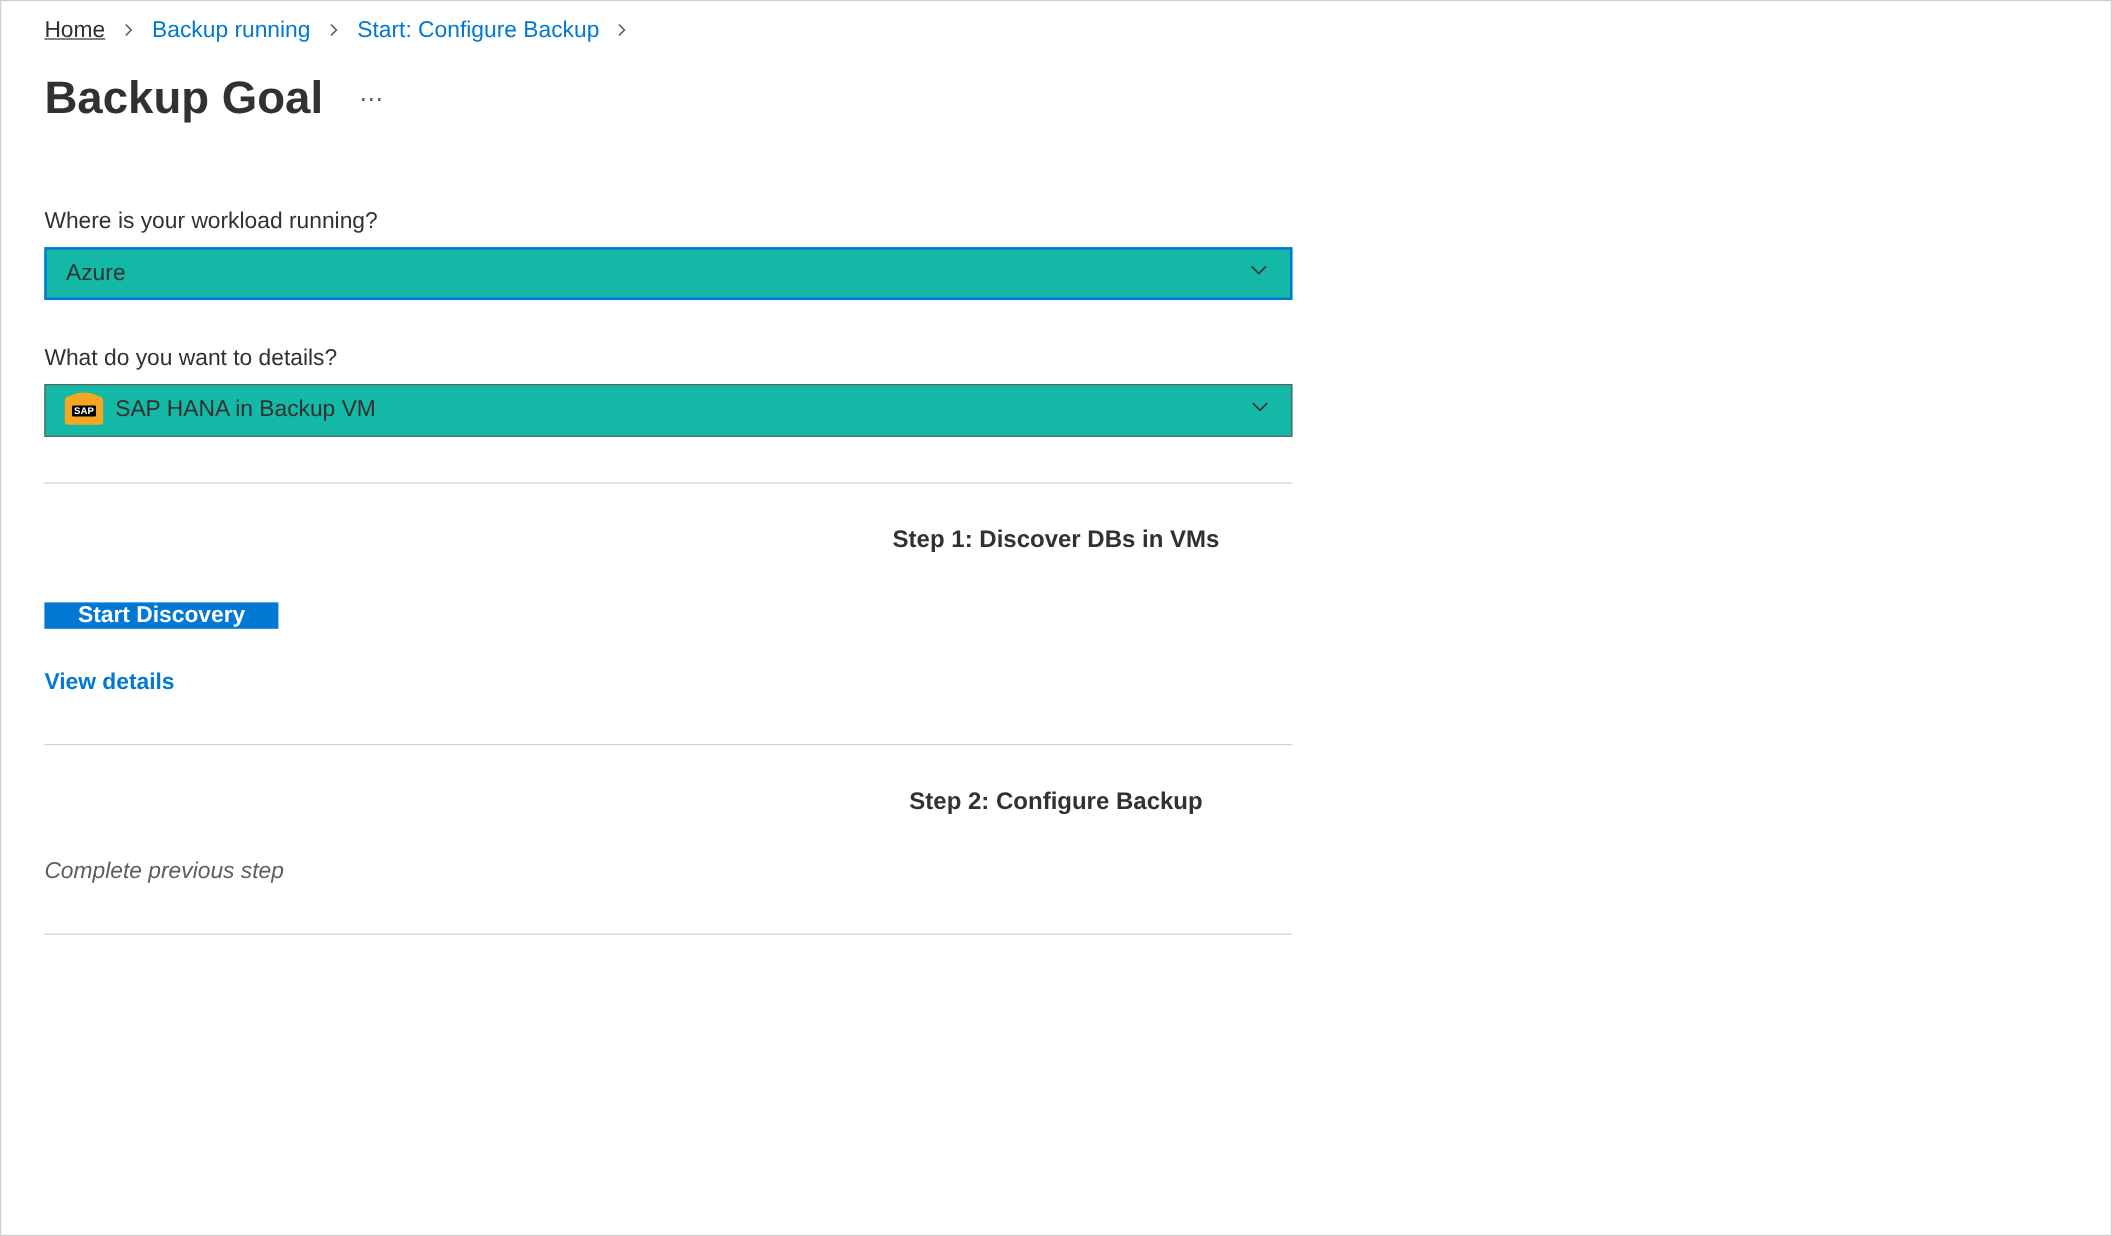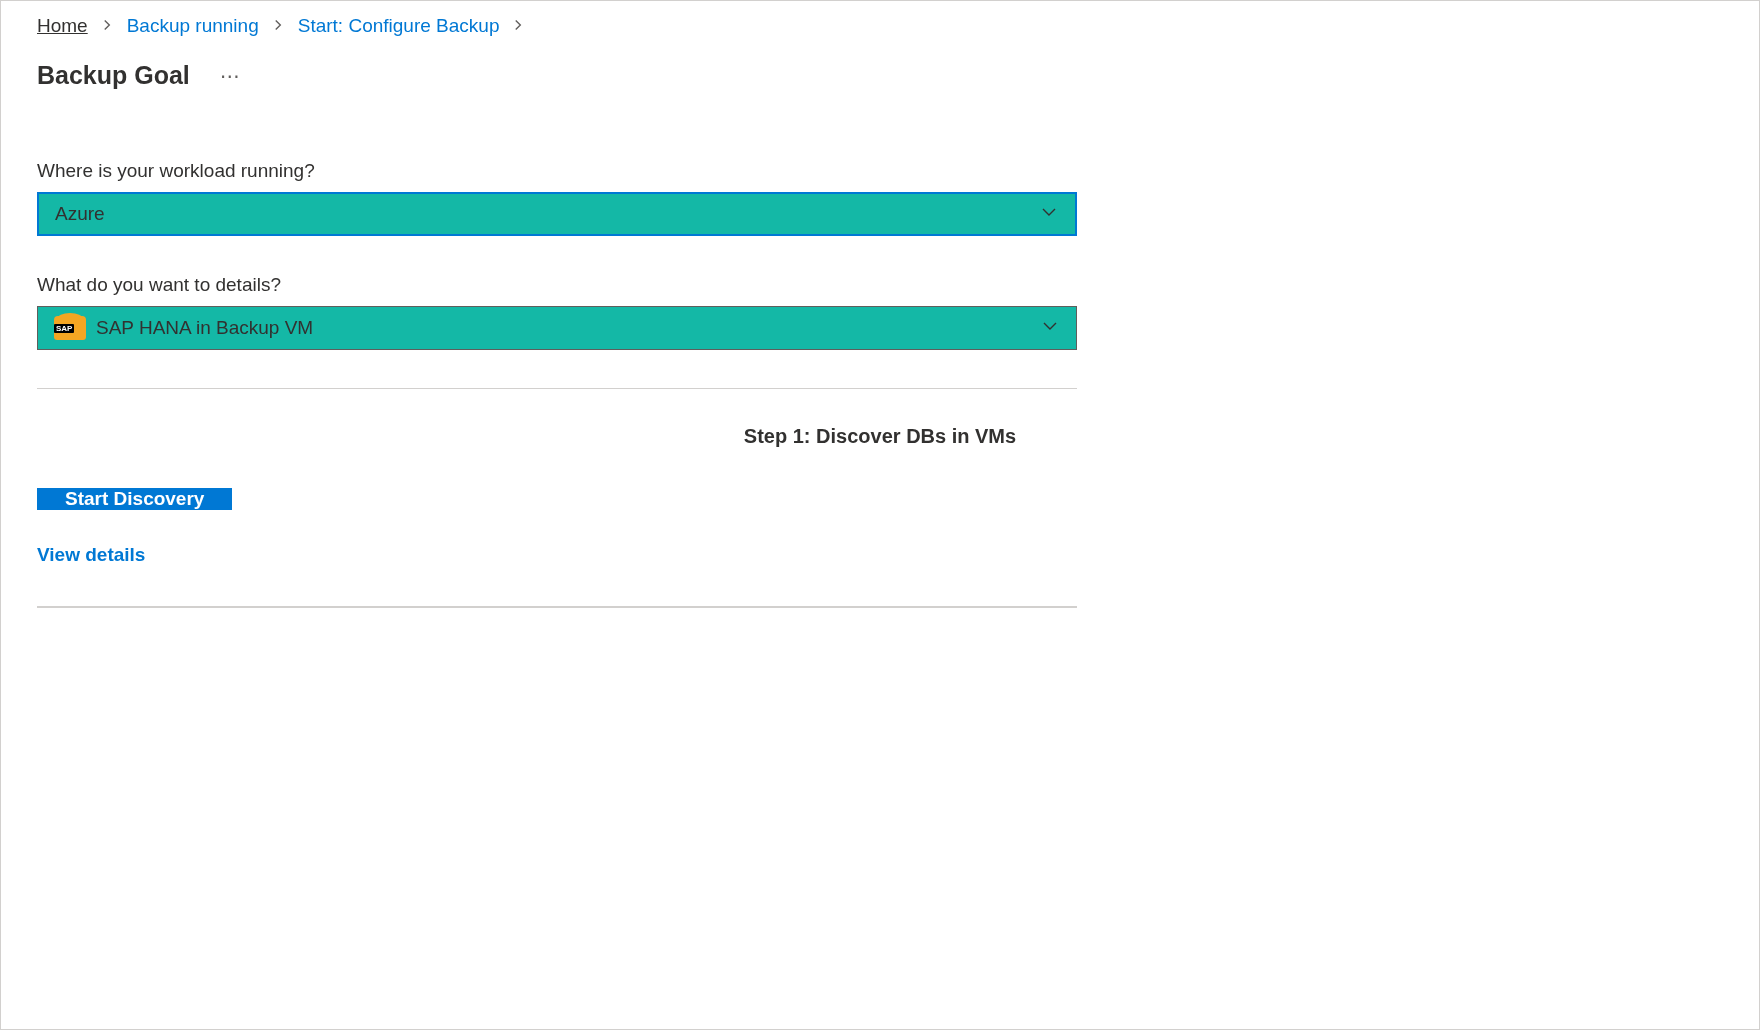--- a/index.html
+++ b/index.html
@@ -37,21 +37,21 @@
       color: #605e5c;
       font-size: 17px;
     }
     .page-header {
       display: flex;
       align-items: center;
       gap: 30px;
       margin-bottom: 70px;
     }
     .page-title {
-      font-size: 25px;
+      font-size: 38px;
       font-weight: 600;
       color: #323130;
     }
     .more-icon {
       font-size: 20px;
       color: #605e5c;
       letter-spacing: 2px;
       cursor: pointer;
     }
     .form-section {
@@ -89,20 +89,21 @@
       height: 20px;
     }
     .sap-icon {
       width: 32px;
       height: 24px;
       background: #f5a623;
       border-radius: 4px 4px 3px 3px;
       position: relative;
       display: flex;
       align-items: center;
+      justify-content: center;
     }
     .sap-icon::before {
       content: "";
       position: absolute;
       top: -3px;
       left: 3px;
       right: 3px;
       height: 6px;
       background: #f5a623;
       border-radius: 50% 50% 0 0 / 100% 100% 0 0;
@@ -224,15 +225,19 @@
   <hr class="divider">
 
   <div class="step-section">
     <h2 class="step-title">Step 1: Discover DBs in VMs</h2>
     <button class="primary-button">Start Discovery</button>
     <a class="link">View details</a>
   </div>
 
   <hr class="divider">
 
+  <div class="step2-section">
+    <h2 class="step-title step2">Step 2: Configure Backup</h2>
+    <p class="step-hint">Complete previous step</p>
+  </div>
 
   <hr class="divider">
 </div>
 
 </body></html>

